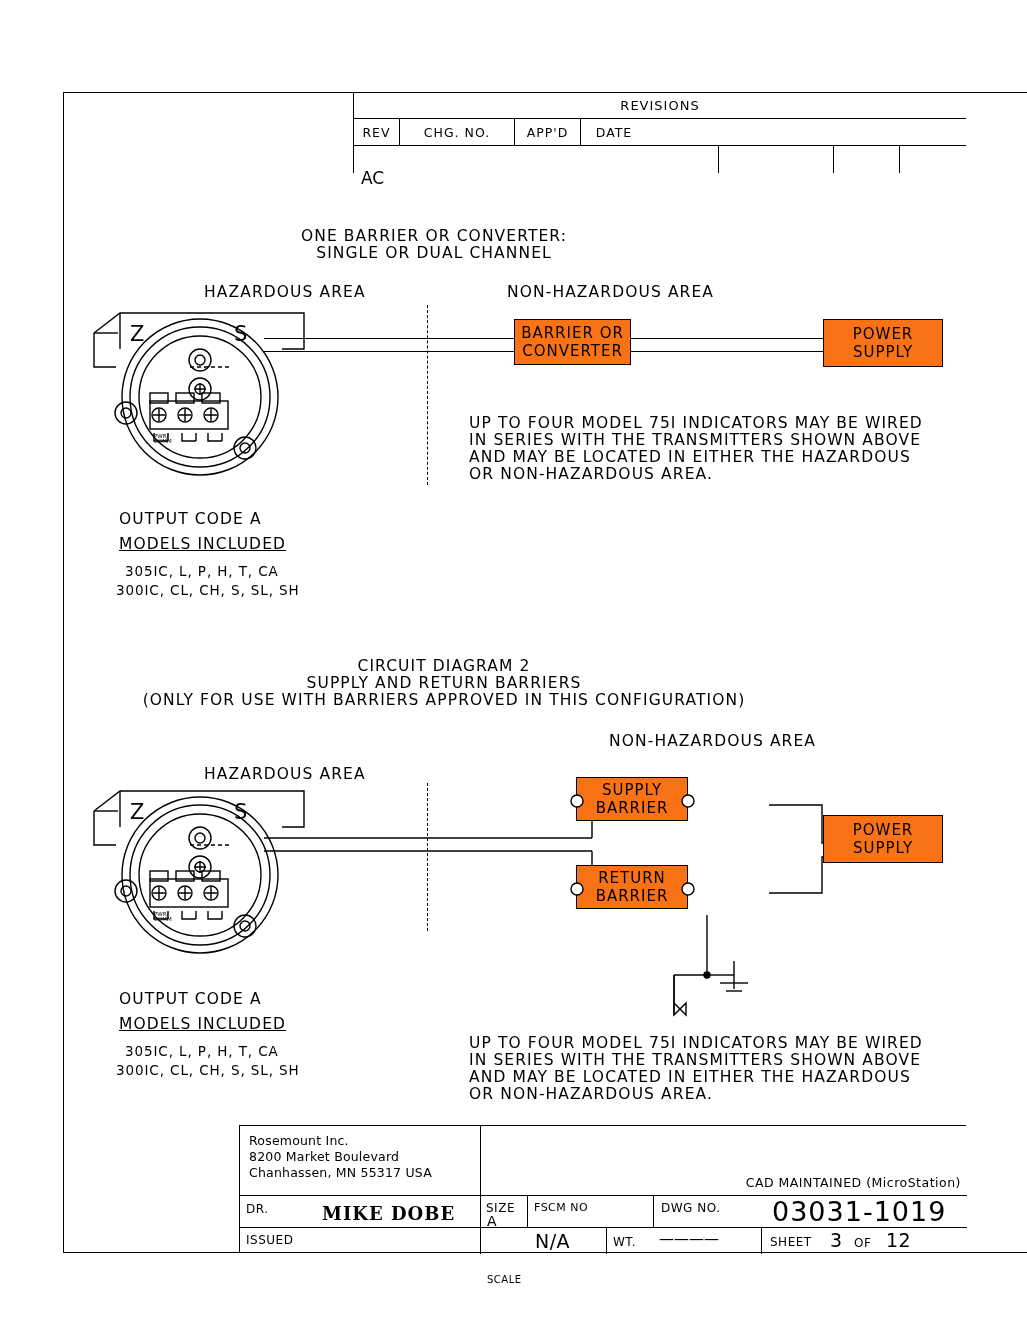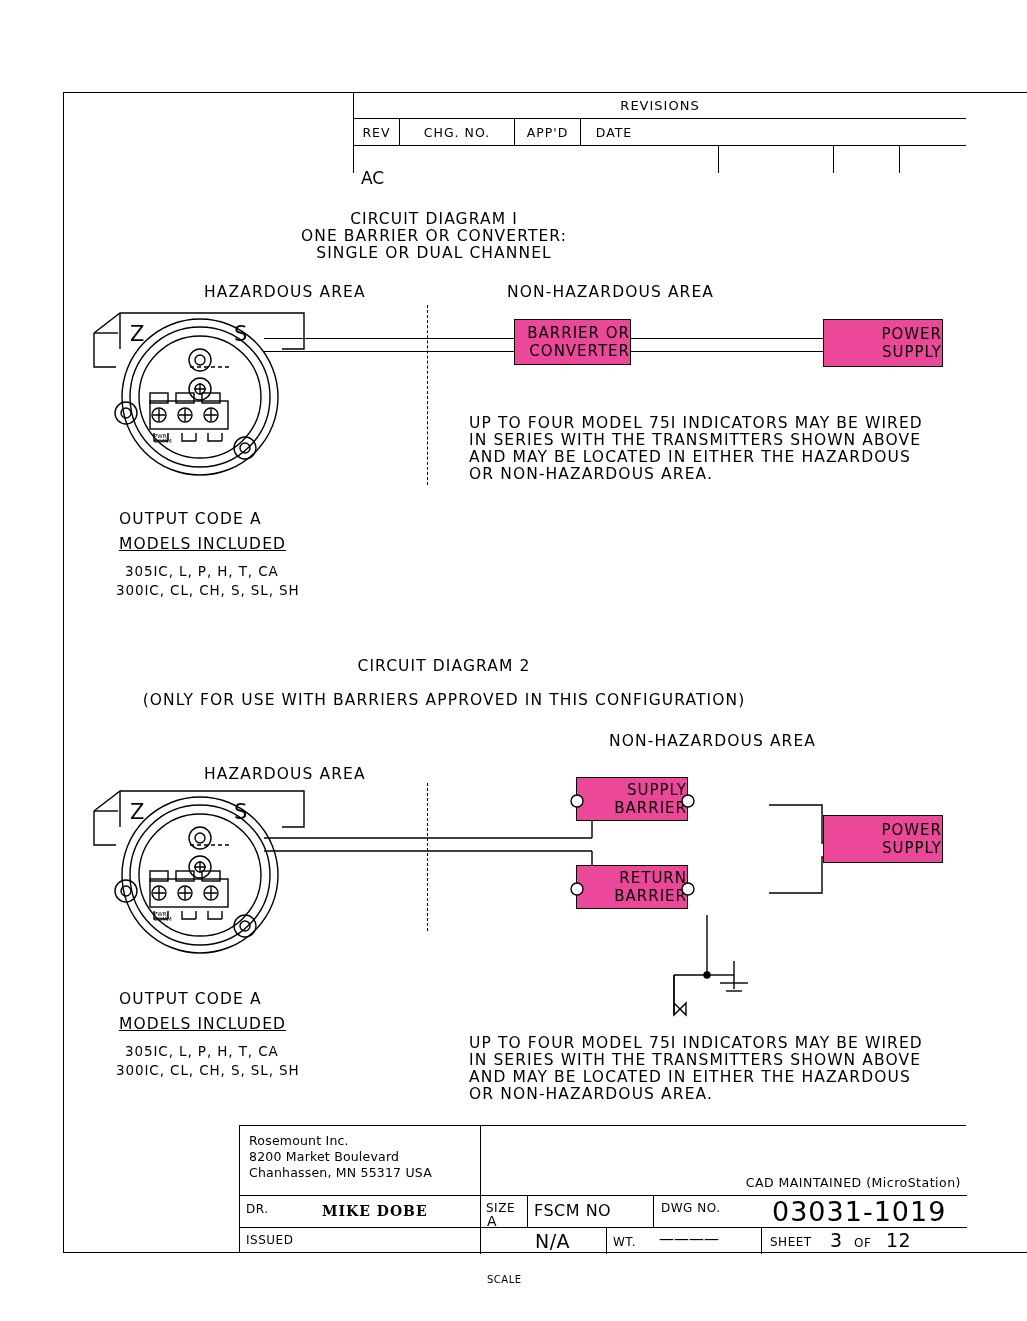--- a/index.html
+++ b/index.html
@@ -19,38 +19,38 @@
   .c-chg{width:115px;}
   .c-app{width:66px;}
   .c-date{width:66px;}
   .rev-row .c-rev{justify-content:flex-start;padding-left:7px;font-size:17px;letter-spacing:0;margin-top:32px;}
   
   .lbl{font-size:15.5px;letter-spacing:1.1px;line-height:17px;}
   .lbl-sm{font-size:13.5px;letter-spacing:.9px;line-height:16px;}
   .center{text-align:center;}
   .underline{text-decoration:underline;}
   
-  .box{position:absolute;border:1.5px solid #000;box-sizing:border-box;display:flex;flex-direction:column;align-items:flex-end;justify-content:center;font-size:15px;letter-spacing:1px;line-height:18px;background:#ec4899;}
+  .box{position:absolute;border:1.5px solid #000;box-sizing:border-box;display:flex;flex-direction:column;align-items:center;justify-content:center;font-size:15px;letter-spacing:1px;line-height:18px;background:#f97316;}
   .dashline{position:absolute;border-left:1.5px dashed #000;}
   .wire{position:absolute;background:#000;}
   
   .title-block{position:absolute;left:175px;top:1032px;width:727px;height:128px;border-top:1.5px solid #000;border-left:1.5px solid #000;box-sizing:border-box;}
   .tb-addr{position:absolute;left:0;top:0;width:241px;height:70px;border-right:1.5px solid #000;border-bottom:1.5px solid #000;box-sizing:border-box;padding:7px 0 0 9px;font-size:12.5px;line-height:16px;font-family:"DejaVu Sans",sans-serif;letter-spacing:.2px;}
   .tb-cad{position:absolute;left:241px;top:0;width:486px;height:70px;box-sizing:border-box;border-bottom:1.5px solid #000;}
   .tb-cad span{position:absolute;right:6px;bottom:5px;font-size:12.5px;letter-spacing:.5px;}
   .tb-dr{position:absolute;left:0;top:70px;width:241px;height:32px;border-right:1.5px solid #000;border-bottom:1.5px solid #000;box-sizing:border-box;}
   .tb-dr .k{position:absolute;left:6px;top:6px;font-size:12px;letter-spacing:.5px;}
-  .tb-dr .v{position:absolute;left:82px;top:7px;font-size:14px;font-weight:bold;font-family:"DejaVu Serif",serif;letter-spacing:1px;}
+  .tb-dr .v{position:absolute;left:82px;top:7px;font-size:18px;font-weight:bold;font-family:"DejaVu Serif",serif;letter-spacing:1px;}
   .tb-issued{position:absolute;left:0;top:102px;width:241px;height:26px;border-right:1.5px solid #000;box-sizing:border-box;}
   .tb-issued .k{position:absolute;left:6px;top:5px;font-size:12px;letter-spacing:.5px;}
   .tb-size{position:absolute;left:241px;top:70px;width:47px;height:32px;border-right:1.5px solid #000;border-bottom:1.5px solid #000;box-sizing:border-box;}
   .tb-size .k{position:absolute;left:5px;top:5px;font-size:12px;}
   .tb-size .v{position:absolute;left:6px;top:17px;font-size:14px;}
   .tb-fscm{position:absolute;left:288px;top:70px;width:126px;height:32px;border-right:1.5px solid #000;border-bottom:1.5px solid #000;box-sizing:border-box;}
-  .tb-fscm .k{position:absolute;left:6px;top:5px;font-size:16px;letter-spacing:.5px;}
+  .tb-fscm .k{position:absolute;left:6px;top:5px;font-size:11px;letter-spacing:.5px;}
   .tb-dwg{position:absolute;left:414px;top:70px;width:108px;height:32px;border-bottom:1.5px solid #000;box-sizing:border-box;}
   .tb-dwg .k{position:absolute;left:7px;top:5px;font-size:12px;letter-spacing:.5px;}
   .tb-dwgno{position:absolute;left:522px;top:70px;width:205px;height:32px;border-bottom:1.5px solid #000;box-sizing:border-box;}
   .tb-dwgno .v{position:absolute;left:10px;top:0px;font-size:27px;letter-spacing:1px;}
   .tb-scale{position:absolute;left:241px;top:102px;width:126px;height:26px;border-right:1.5px solid #000;box-sizing:border-box;}
   .tb-scale .k{position:absolute;left:6px;top:7px;font-size:10px;letter-spacing:.5px;margin-top:39px;}
   .tb-scale .v{position:absolute;left:54px;top:2px;font-size:19px;}
   .tb-wt{position:absolute;left:367px;top:102px;width:155px;height:26px;border-right:1.5px solid #000;box-sizing:border-box;}
   .tb-wt .k{position:absolute;left:6px;top:7px;font-size:12px;letter-spacing:.5px;}
   .tb-wt .v{position:absolute;left:52px;top:2px;font-size:15px;letter-spacing:0;}
@@ -76,21 +76,20 @@
     </div>
     <div class="rev-row">
       <div class="c-rev txt">AC</div>
       <div class="c-desc txt"></div>
       <div class="c-chg txt"></div>
       <div class="c-app txt"></div>
       <div class="c-date txt"></div>
     </div>
   </div>
 
-  <div class="abs txt lbl center" style="left:160px;top:118px;width:420px;">CIRCUIT DIAGRAM I</div>
   <div class="abs txt lbl center" style="left:160px;top:135px;width:420px;">ONE BARRIER OR CONVERTER:</div>
   <div class="abs txt lbl center" style="left:160px;top:152px;width:420px;">SINGLE OR DUAL CHANNEL</div>
 
   <div class="abs txt lbl" style="left:140px;top:191px;">HAZARDOUS AREA</div>
   <div class="abs txt lbl" style="left:443px;top:191px;">NON-HAZARDOUS AREA</div>
 
   <div class="dashline" style="left:363px;top:212px;height:180px;"></div>
 
   <div class="abs" style="left:18px;top:212px;">
     <svg width="230" height="175" viewBox="0 0 230 175">
@@ -153,20 +152,21 @@
 IN SERIES WITH THE TRANSMITTERS SHOWN ABOVE
 AND MAY BE LOCATED IN EITHER THE HAZARDOUS
 OR NON-HAZARDOUS AREA.</div>
 
   <div class="abs txt lbl" style="left:55px;top:418px;">OUTPUT CODE A</div>
   <div class="abs txt lbl underline" style="left:55px;top:443px;">MODELS INCLUDED</div>
   <div class="abs txt lbl-sm" style="left:61px;top:470px;">305IC, L, P, H, T, CA</div>
   <div class="abs txt lbl-sm" style="left:52px;top:489px;">300IC, CL, CH, S, SL, SH</div>
 
   <div class="abs txt lbl center" style="left:120px;top:565px;width:520px;">CIRCUIT DIAGRAM 2</div>
+  <div class="abs txt lbl center" style="left:120px;top:582px;width:520px;">SUPPLY AND RETURN BARRIERS</div>
   <div class="abs txt lbl center" style="left:30px;top:599px;width:700px;">(ONLY FOR USE WITH BARRIERS APPROVED IN THIS CONFIGURATION)</div>
 
   <div class="abs txt lbl" style="left:545px;top:640px;">NON-HAZARDOUS AREA</div>
   <div class="abs txt lbl" style="left:140px;top:673px;">HAZARDOUS AREA</div>
 
   <div class="dashline" style="left:363px;top:690px;height:148px;"></div>
 
   <div class="abs" style="left:18px;top:690px;">
     <svg width="230" height="175" viewBox="0 0 230 175">
       <g fill="none" stroke="#000" stroke-width="1.4">

